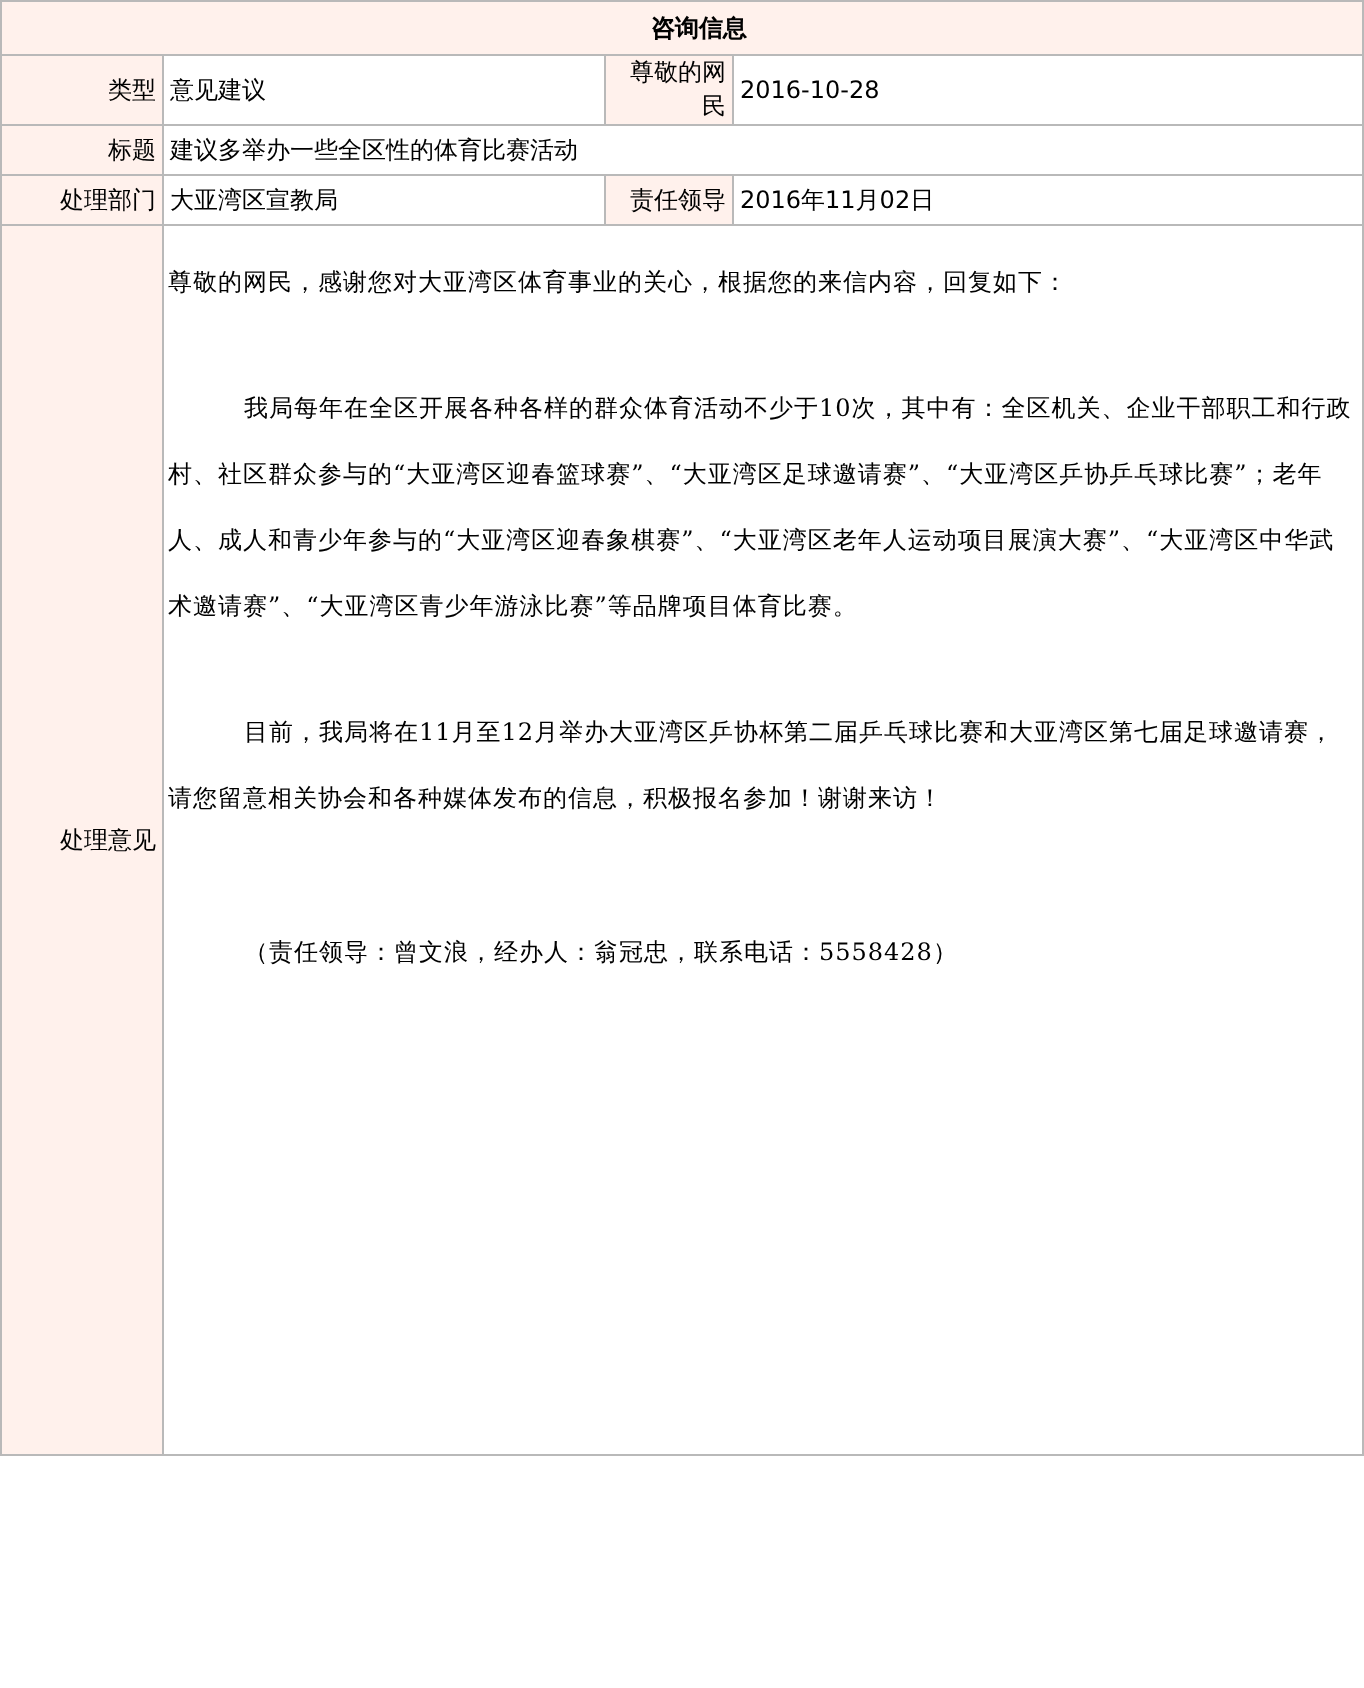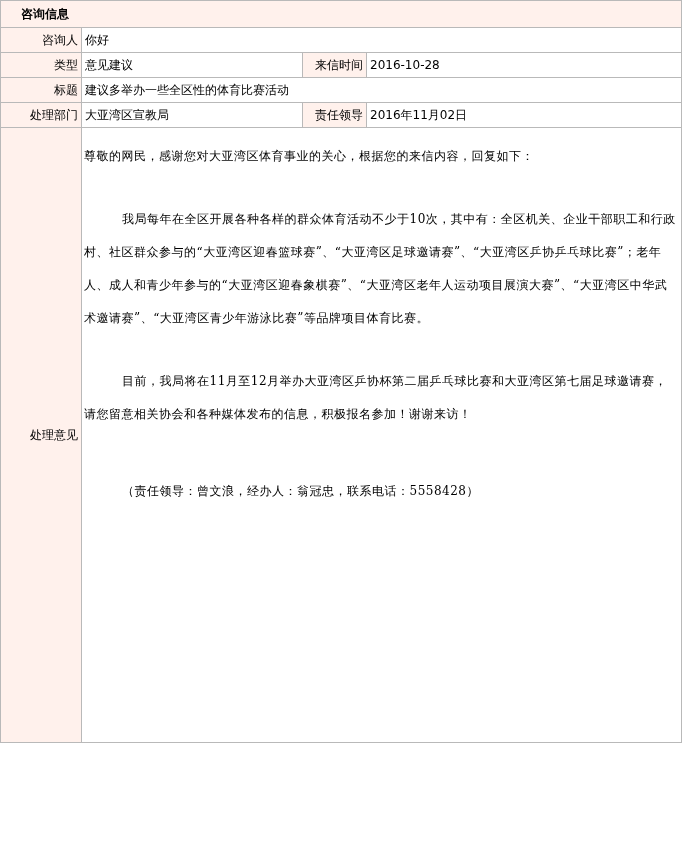--- a/index.html
+++ b/index.html
@@ -1,19 +1,19 @@
 <!DOCTYPE html>
 <html><head>
 <meta charset="utf-8">
 <style>
   html, body { margin:0; padding:0; background:#ffffff; }
   body { width:682px; height:844px; overflow:hidden; font-family:"DejaVu Sans", "Liberation Sans", sans-serif; color:#000; }
   table.info { border-collapse:collapse; width:681px; table-layout:fixed; margin:0; }
   table.info td { border:1px solid #b9b9b9; font-size:12px; padding:0 3px; vertical-align:middle; }
-  .sec { background:#fff1ec; font-weight:bold; font-size:12px; height:26px; padding-left:20px !important; }
+  .sec { background:#fff1ec; font-weight:bold; font-size:12px; height:26px; padding-left:20px !important;text-align:center; }
   .lbl { background:#fff1ec; text-align:right; height:24px; }
   .val { background:#ffffff; text-align:left; height:24px; }
   .content-cell { height:78px; font-size:12px; line-height:17px; }
   .reply-cell { height:602px; vertical-align:top !important; padding:12px 2px 0 2px !important; }
   .reply p { margin:0; font-family:"DejaVu Serif", "Liberation Serif", serif; font-size:12px; line-height:33px; letter-spacing:0.5px; }
   .reply p.indent { text-indent:38px; }
   .reply .gap { height:30px; }
   .reply .gap2 { height:44px; }
 </style>
 </head>
@@ -24,27 +24,23 @@
     <col style="width:81px">
     <col style="width:221px">
     <col style="width:64px">
     <col style="width:315px">
   </colgroup>
   <tbody>
       <tr>
     <td colspan="4" class="sec">咨询信息</td>
   </tr>
   <tr>
-    <td class="lbl">咨询人</td>
-    <td colspan="3" class="val">你好</td>
-  </tr>
-  <tr>
     <td class="lbl">类型</td>
     <td class="val">意见建议</td>
-    <td class="lbl">来信时间</td>
+    <td class="lbl">尊敬的网民</td>
     <td class="val">2016-10-28</td>
   </tr>
   <tr>
     <td class="lbl">标题</td>
     <td colspan="3" class="val">建议多举办一些全区性的体育比赛活动</td>
   </tr>
   <tr>
     <td class="lbl">处理部门</td>
     <td class="val">大亚湾区宣教局</td>
     <td class="lbl">责任领导</td>

